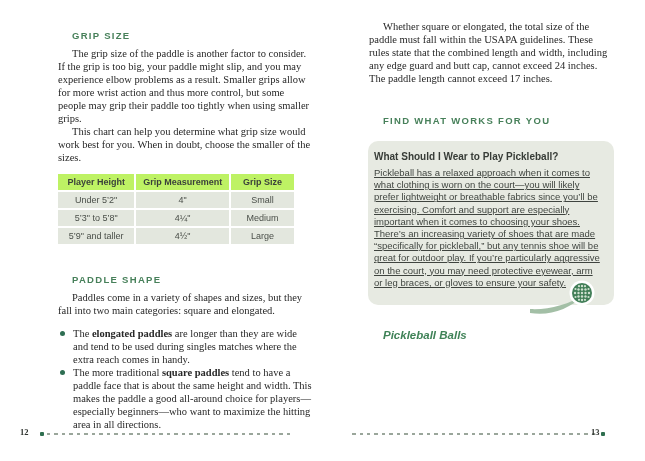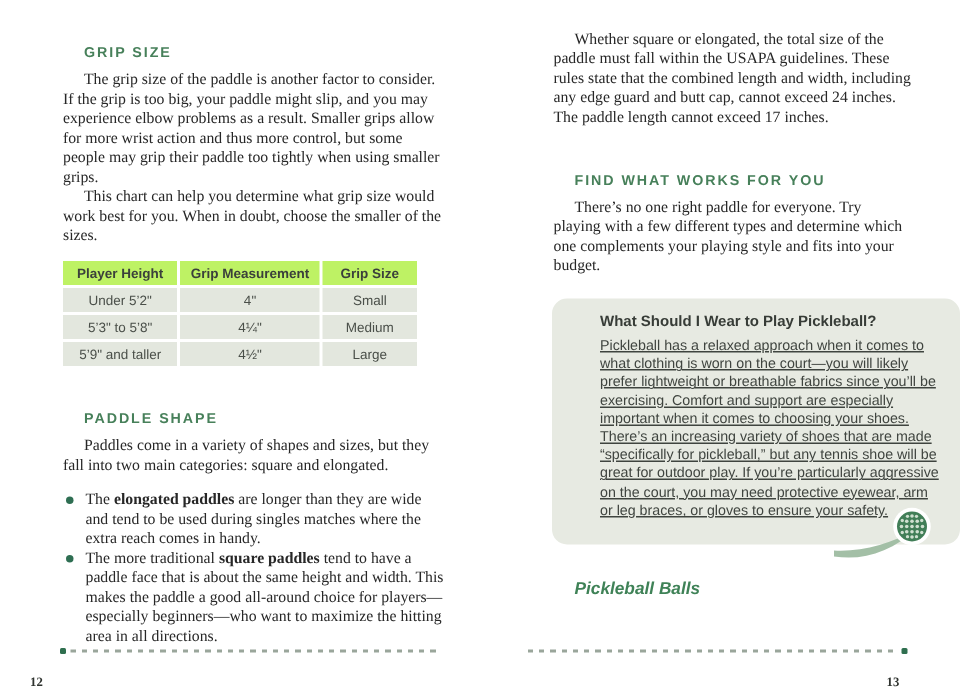--- a/index.html
+++ b/index.html
@@ -15,21 +15,21 @@
     font-family:"Liberation Sans", sans-serif;
     font-weight:bold; font-size:9.5px; letter-spacing:1.3px;
     color:#47805a; margin:0 0 6px 14px;
   }
   .body-para {
     font-size:10.5px; line-height:13px; margin:0;
     text-indent:14px; text-align:left; color:#272727;
   }
 
   
-  .page-left { position:absolute; left:42px; top:30px; width:254px; }
+  .page-left { position:absolute; left:58px; top:30px; width:254px; }
 
   table.grip-table {
     border-collapse:separate; border-spacing:2px;
     margin:8px 0 0 -2px; width:240px;
     font-family:"Liberation Sans", sans-serif; font-size:9px;
   }
   table.grip-table th {
     background:#bef264; color:#3b403b; font-weight:bold;
     padding:3px 0; text-align:center;
   }
@@ -53,42 +53,42 @@
   }
   .b { font-weight:bold; }
 
   
   .page-right { position:absolute; left:369px; top:20px; width:239px; }
   .find-heading { margin-top:30px; }
 
   .wear-box {
     position:relative; margin-top:15px; margin-left:-1px;
     width:226px; background:#e7eae2; border-radius:10px;
-    padding:10px 14px 16px 32px;
+    padding:10px 14px 16px 6px;
   }
   .wear-box h3 {
     font-family:"Liberation Sans", sans-serif; font-weight:bold;
     font-size:10px; color:#373c37; margin:0 0 5px 0;
   }
   .wear-box p {
     font-family:"Liberation Sans", sans-serif; font-size:9.5px;
     line-height:12.2px; color:#3f443f; margin:0; text-indent:0;text-decoration:underline;
   }
   .ball-art { position:absolute; right:14px; bottom:-14px; width:74px; height:42px; }
 
   .balls-heading {
     font-family:"Liberation Sans", sans-serif; font-style:italic;
     font-weight:bold; font-size:11.5px; color:#3f8257;
     margin:24px 0 5px 14px;
   }
 
   
   .pgnum {
     position:absolute; font-family:"Liberation Serif", serif;
-    font-weight:bold; font-size:8.5px; color:#2f332f;margin-top:22px;
+    font-weight:bold; font-size:8.5px; color:#2f332f;
   }
   .pgnum-left { left:20px; top:427px; }
   .pgnum-right { left:591px; top:427px; }
   .dash-line {
     position:absolute; top:433px; height:2px;
     background:repeating-linear-gradient(to right, #9aa69b 0 3.5px, transparent 3.5px 7.5px);
   }
   .dash-left { left:47px; width:245px; }
   .dash-right { left:352px; width:246px; }
   .dash-dot {
@@ -145,21 +145,20 @@
       <li>
         <span class="bullet-dot"></span><span>The more traditional </span><span class="b">square paddles</span><span> tend to have a paddle face that is about the same height and width. This makes the paddle a good all-around choice for players—especially beginners—who want to maximize the hitting area in all directions.</span>
       </li>
     </ul>
   </div>
 
   <div class="page-right">
     <p class="body-para">Whether square or elongated, the total size of the paddle must fall within the USAPA guidelines. These rules state that the combined length and width, including any edge guard and butt cap, cannot exceed 24 inches. The paddle length cannot exceed 17 inches.</p>
 
     <h2 class="sans-heading find-heading">FIND WHAT WORKS FOR YOU</h2>
-    <p class="body-para">There’s no one right paddle for everyone. Try playing with a few different types and determine which one complements your playing style and fits into your budget.</p>
 
     <div class="wear-box">
       <h3>What Should I Wear to Play Pickleball?</h3>
       <p>Pickleball has a relaxed approach when it comes to what clothing is worn on the court—you will likely prefer lightweight or breathable fabrics since you’ll be exercising. Comfort and support are especially important when it comes to choosing your shoes. There’s an increasing variety of shoes that are made “specifically for pickleball,” but any tennis shoe will be great for outdoor play. If you’re particularly aggressive on the court, you may need protective eyewear, arm or leg braces, or gloves to ensure your safety.</p>
       <svg class="ball-art" viewBox="0 0 74 42">
         <path d="M4,36 C24,39 42,33 60,17 C42,28 22,33 4,32 Z" fill="#a3bfa6"></path>
         <circle cx="56" cy="16" r="12.5" fill="#ffffff"></circle>
         <circle cx="56" cy="16" r="10" fill="#417e57"></circle>
         <g fill="#cfe0d0">
           <circle cx="56" cy="16" r="1.2"></circle>

